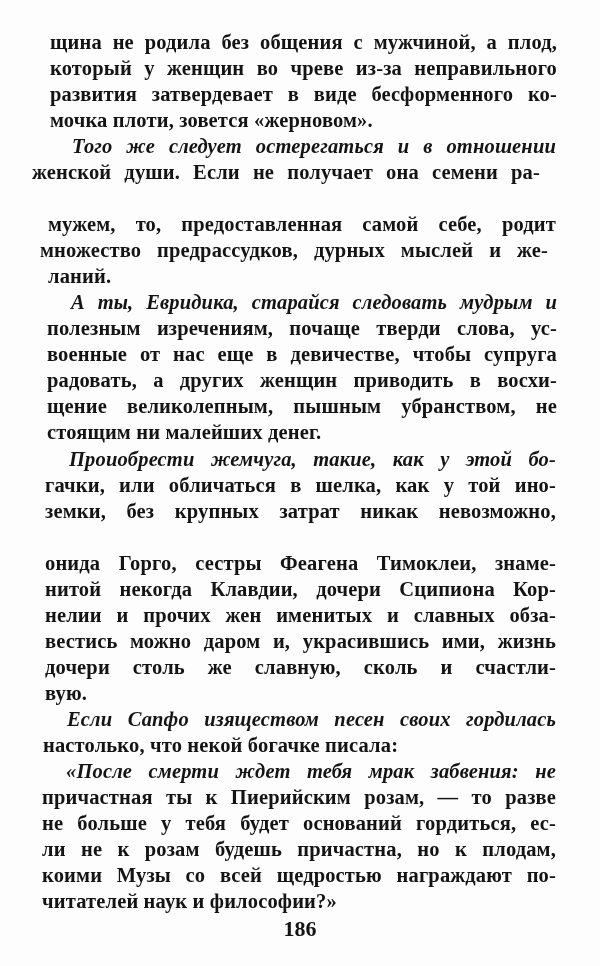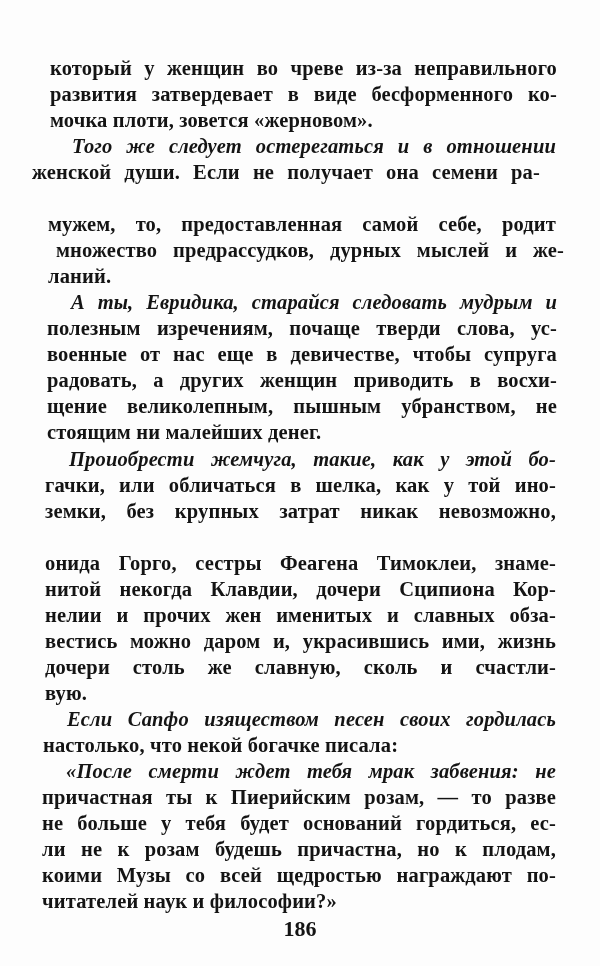--- a/index.html
+++ b/index.html
@@ -49,28 +49,29 @@
       font-size: 22px;
       font-weight: bold;
       line-height: 26px;
     }
   </style>
 </head>
 <body>
 
 <div class="page">
 
+  <div class="line" style="left:50px;top:29px;width:507px;">щина не родила без общения с мужчиной, а плод,</div>
   <div class="line" style="left:50px;top:55px;width:507px;">который у женщин во чреве из-за неправильного</div>
   <div class="line" style="left:50px;top:81px;width:507px;">развития затвердевает в виде бесформенного ко-</div>
   <div class="line last" style="left:50px;top:107px;width:507px;">мочка плоти, зовется «жерновом».</div>
 
   <div class="line indent" style="left:48px;top:133px;width:508px;">Того же следует остерегаться и в отношении</div>
   <div class="line" style="left:32px;top:159px;width:508px;">женской души. Если не получает она семени ра-</div>
   <div class="line" style="left:48px;top:211px;width:508px;">мужем, то, предоставленная самой себе, родит</div>
-  <div class="line" style="left:56px;top:237px;width:508px;">множество предрассудков, дурных мыслей и же-</div>
+  <div class="line" style="left:40px;top:237px;width:508px;">множество предрассудков, дурных мыслей и же-</div>
   <div class="line last" style="left:48px;top:263px;width:508px;">ланий.</div>
 
   <div class="line indent" style="left:47px;top:289px;width:510px;">А ты, Евридика, старайся следовать мудрым и</div>
   <div class="line" style="left:47px;top:315px;width:510px;">полезным изречениям, почаще тверди слова, ус-</div>
   <div class="line" style="left:47px;top:341px;width:510px;">военные от нас еще в девичестве, чтобы супруга</div>
   <div class="line" style="left:47px;top:367px;width:510px;">радовать, а других женщин приводить в восхи-</div>
   <div class="line" style="left:47px;top:393px;width:510px;">щение великолепным, пышным убранством, не</div>
   <div class="line last" style="left:47px;top:419px;width:510px;">стоящим ни малейших денег.</div>
 
   <div class="line indent" style="left:45px;top:446px;width:511px;">Проиобрести жемчуга, такие, как у этой бо-</div>

